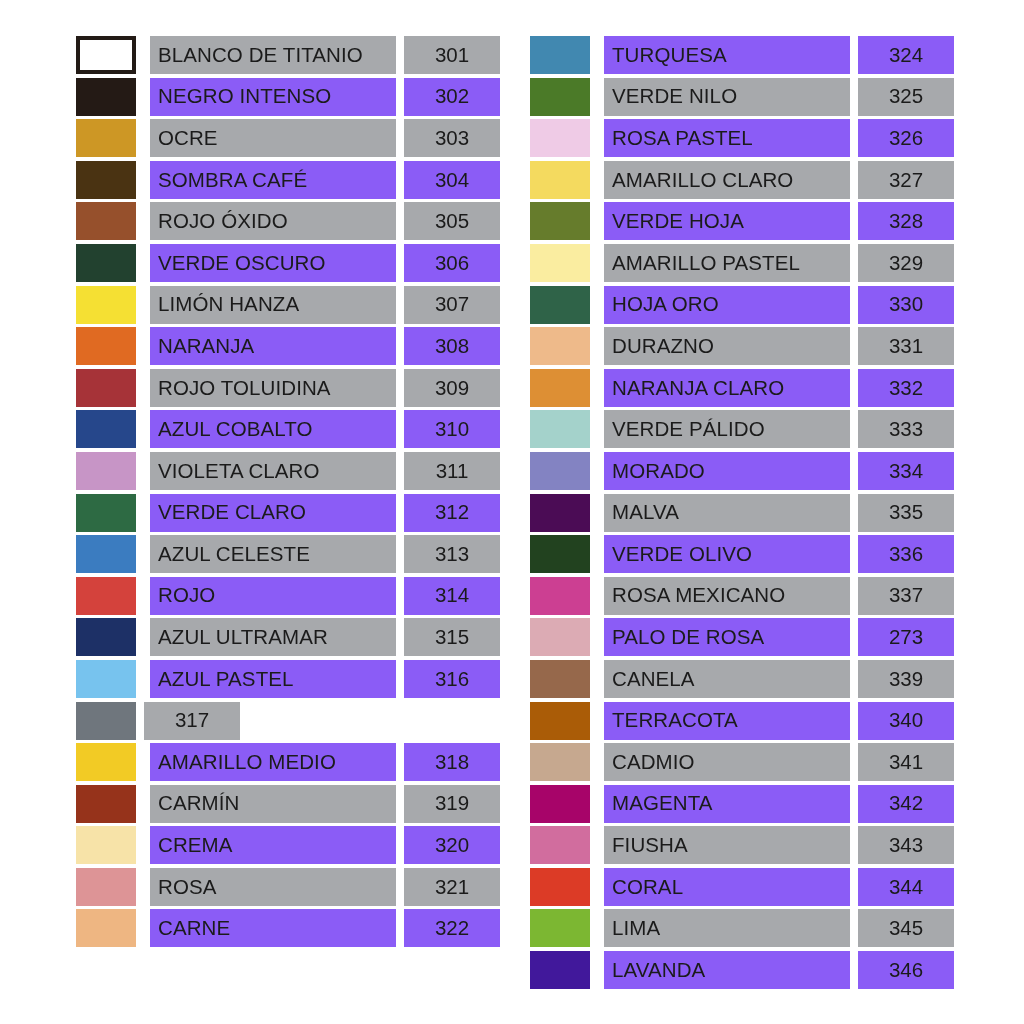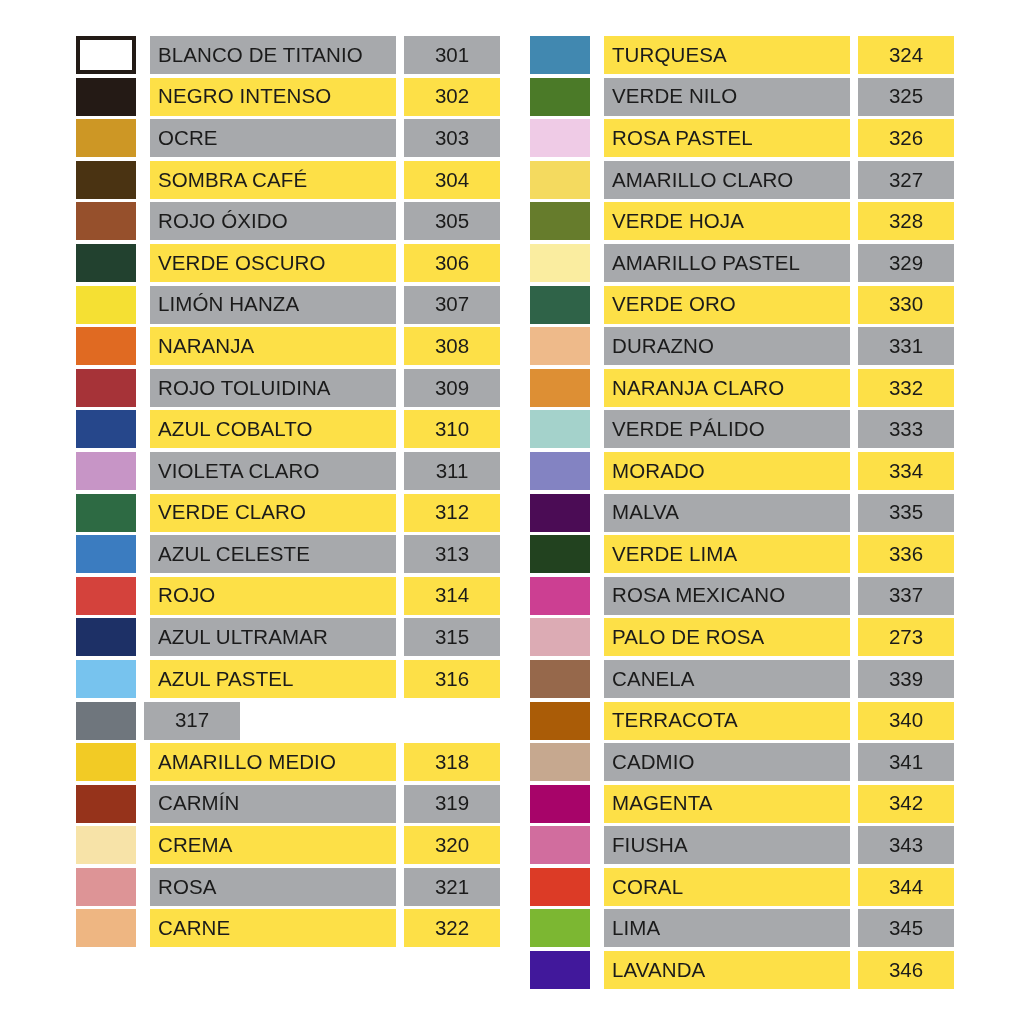--- a/index.html
+++ b/index.html
@@ -75,21 +75,21 @@
     box-sizing: border-box;
   }
   .num-cell .num {
     font-size: 20.5px;
     color: #1b1b1b;
     line-height: 1;
   }
 
   
   .band-dark  { background: #a7a9ac; }
-  .band-light { background: #fde047; }
+  .band-light { background: #8b5cf6; }
 </style>
 </head>
 <body>
 
 <div id="chart">
   <div class="column left">
       <div class="row">
         <div class="swatch bordered" style="background: rgb(255, 255, 255); border-color: rgb(35, 27, 22);"></div>
         <div class="name-cell band-dark">
           <span class="label">BLANCO DE TITANIO</span>
@@ -336,21 +336,21 @@
         <div class="name-cell band-dark">
           <span class="label">AMARILLO PASTEL</span>
         </div>
         <div class="num-cell band-dark">
           <span class="num">329</span>
         </div>
       </div>
       <div class="row">
         <div class="swatch" style="background: rgb(47, 99, 72);"></div>
         <div class="name-cell band-light">
-          <span class="label">VERDE ORO</span>
+          <span class="label">HOJA ORO</span>
         </div>
         <div class="num-cell band-light">
           <span class="num">330</span>
         </div>
       </div>
       <div class="row">
         <div class="swatch" style="background: rgb(238, 186, 138);"></div>
         <div class="name-cell band-dark">
           <span class="label">DURAZNO</span>
         </div>
@@ -390,21 +390,21 @@
         <div class="name-cell band-dark">
           <span class="label">MALVA</span>
         </div>
         <div class="num-cell band-dark">
           <span class="num">335</span>
         </div>
       </div>
       <div class="row">
         <div class="swatch" style="background: rgb(34, 66, 31);"></div>
         <div class="name-cell band-light">
-          <span class="label">VERDE LIMA</span>
+          <span class="label">VERDE OLIVO</span>
         </div>
         <div class="num-cell band-light">
           <span class="num">336</span>
         </div>
       </div>
       <div class="row">
         <div class="swatch" style="background: rgb(204, 63, 146);"></div>
         <div class="name-cell band-dark">
           <span class="label">ROSA MEXICANO</span>
         </div>

